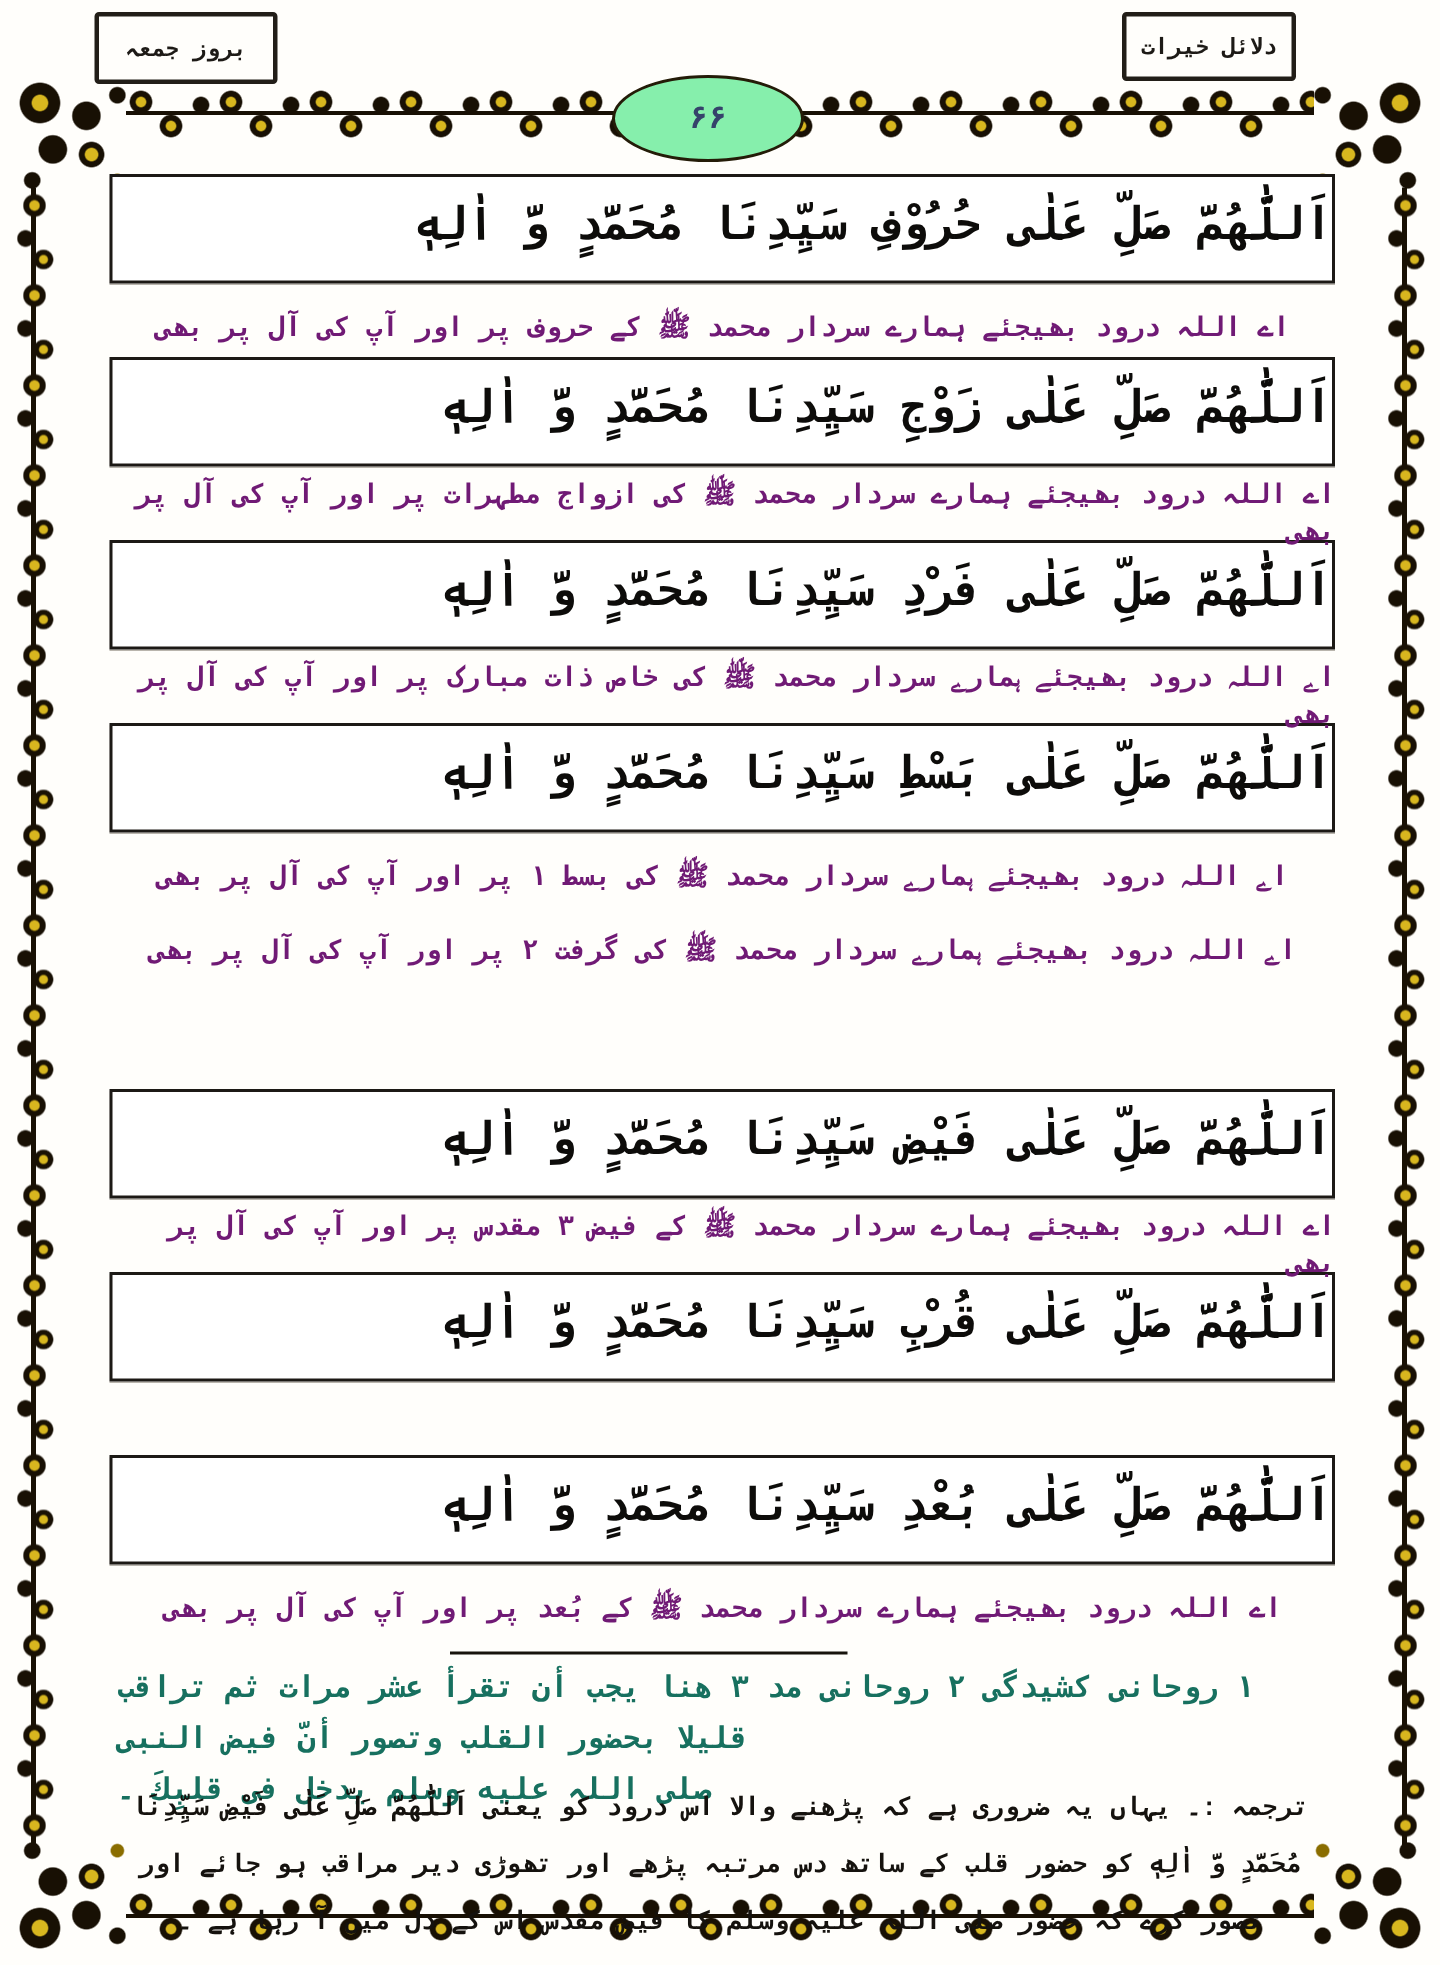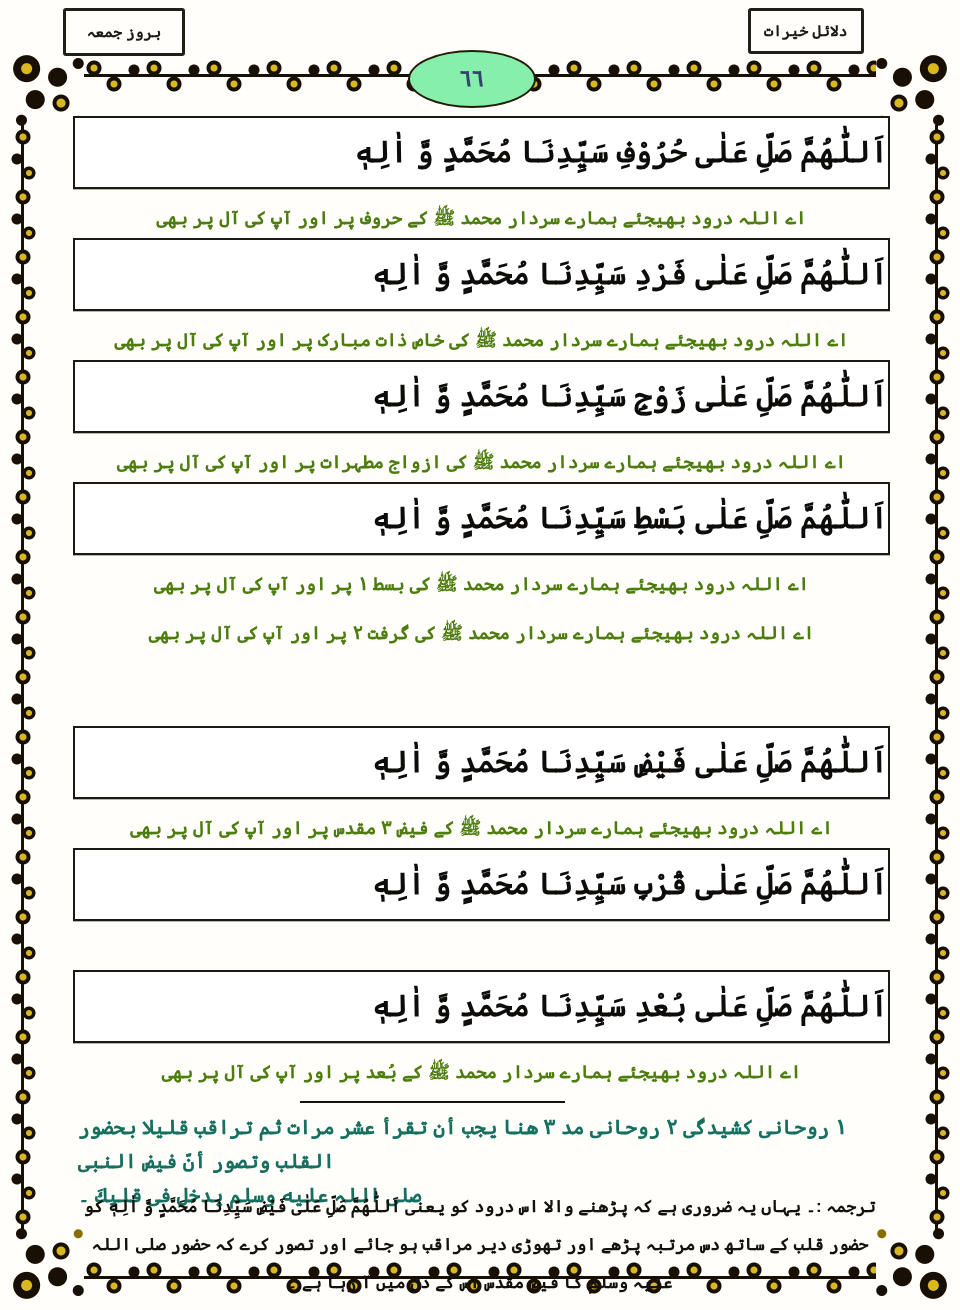--- a/index.html
+++ b/index.html
@@ -1,19 +1,19 @@
 <!DOCTYPE html>
 <html lang="ur" dir="rtl"><head>
 <meta charset="utf-8">
 <style>
   html,body{margin:0;padding:0;background:#ffffff;}
   .page{
     position:relative;width:960px;height:1310px;margin:0 auto;
     background:#fffefb;overflow:hidden;
-    font-family:Liberation Sans, sans-serif;color:#141210;
+    font-family:Liberation Mono, monospace;color:#141210;
   }
   
   .orn-h{
     position:absolute;height:36px;z-index:1;
     background-image:
       radial-gradient(circle at 10px 10px, #d8b71f 3px, rgba(0,0,0,0) 4px),
       radial-gradient(circle at 10px 10px, #181004 7px, rgba(0,0,0,0) 8px),
       radial-gradient(circle at 30px 26px, #d8b71f 3px, rgba(0,0,0,0) 4px),
       radial-gradient(circle at 30px 26px, #181004 7px, rgba(0,0,0,0) 8px),
       radial-gradient(circle at 50px 12px, #181004 5px, rgba(0,0,0,0) 6px),
@@ -76,21 +76,21 @@
     height:69px;border:2px solid #1c1915;background:#ffffff;
     display:flex;align-items:center;
     box-shadow:0 1px 0 #b9b5ad;
   }
   .prayer-arabic{
     font-size:30px;font-weight:bold;color:#0d0c0a;line-height:1.15;
     white-space:nowrap;
   }
   .urdu-line{
     height:61px;display:flex;align-items:center;justify-content:center;
-    font-size:18px;font-weight:bold;color:#4d7c0f;
+    font-size:18px;font-weight:bold;color:#701a75;
   }
   
   .fn-divider{position:absolute;left:300px;top:1101px;width:265px;height:2px;background:#17130c;z-index:2;}
   .footnote{
     position:absolute;left:78px;right:74px;top:1110px;z-index:2;direction:rtl;text-align:left;
     font-size:20px;font-weight:bold;line-height:34px;
   }
   .translation{
     position:absolute;left:75px;right:75px;top:1188px;z-index:2;direction:rtl;text-align:center;
     font-size:17px;font-weight:600;color:#15120e;line-height:38px;
@@ -124,30 +124,30 @@
 
     <div class="prayer-block">
       <div class="prayer-box">
         <div class="prayer-arabic">اَللّٰهُمَّ صَلِّ عَلٰی حُرُوْفِ سَیِّدِنَا مُحَمَّدٍ وَّ اٰلِهٖ</div>
       </div>
       <div class="urdu-line">اے اللہ درود بھیجئے ہمارے سردار محمد ﷺ کے حروف پر اور آپ کی آل پر بھی</div>
     </div>
 
     <div class="prayer-block">
       <div class="prayer-box">
-        <div class="prayer-arabic">اَللّٰهُمَّ صَلِّ عَلٰی فَرْدِ سَیِّدِنَا مُحَمَّدٍ وَّ اٰلِهٖ</div>
+        <div class="prayer-arabic">اَللّٰهُمَّ صَلِّ عَلٰی زَوْجِ سَیِّدِنَا مُحَمَّدٍ وَّ اٰلِهٖ</div>
       </div>
-      <div class="urdu-line">اے اللہ درود بھیجئے ہمارے سردار محمد ﷺ کی خاص ذات مبارک پر اور آپ کی آل پر بھی</div>
+      <div class="urdu-line">اے اللہ درود بھیجئے ہمارے سردار محمد ﷺ کی ازواج مطہرات پر اور آپ کی آل پر بھی</div>
     </div>
 
     <div class="prayer-block">
       <div class="prayer-box">
-        <div class="prayer-arabic">اَللّٰهُمَّ صَلِّ عَلٰی زَوْجِ سَیِّدِنَا مُحَمَّدٍ وَّ اٰلِهٖ</div>
+        <div class="prayer-arabic">اَللّٰهُمَّ صَلِّ عَلٰی فَرْدِ سَیِّدِنَا مُحَمَّدٍ وَّ اٰلِهٖ</div>
       </div>
-      <div class="urdu-line">اے اللہ درود بھیجئے ہمارے سردار محمد ﷺ کی ازواج مطہرات پر اور آپ کی آل پر بھی</div>
+      <div class="urdu-line">اے اللہ درود بھیجئے ہمارے سردار محمد ﷺ کی خاص ذات مبارک پر اور آپ کی آل پر بھی</div>
     </div>
 
     <div class="prayer-block">
       <div class="prayer-box">
         <div class="prayer-arabic">اَللّٰهُمَّ صَلِّ عَلٰی بَسْطِ سَیِّدِنَا مُحَمَّدٍ وَّ اٰلِهٖ</div>
       </div>
       <div class="urdu-line">اے اللہ درود بھیجئے ہمارے سردار محمد ﷺ کی بسط ۱ پر اور آپ کی آل پر بھی</div>
     </div>
 
     <div class="prayer-block">

